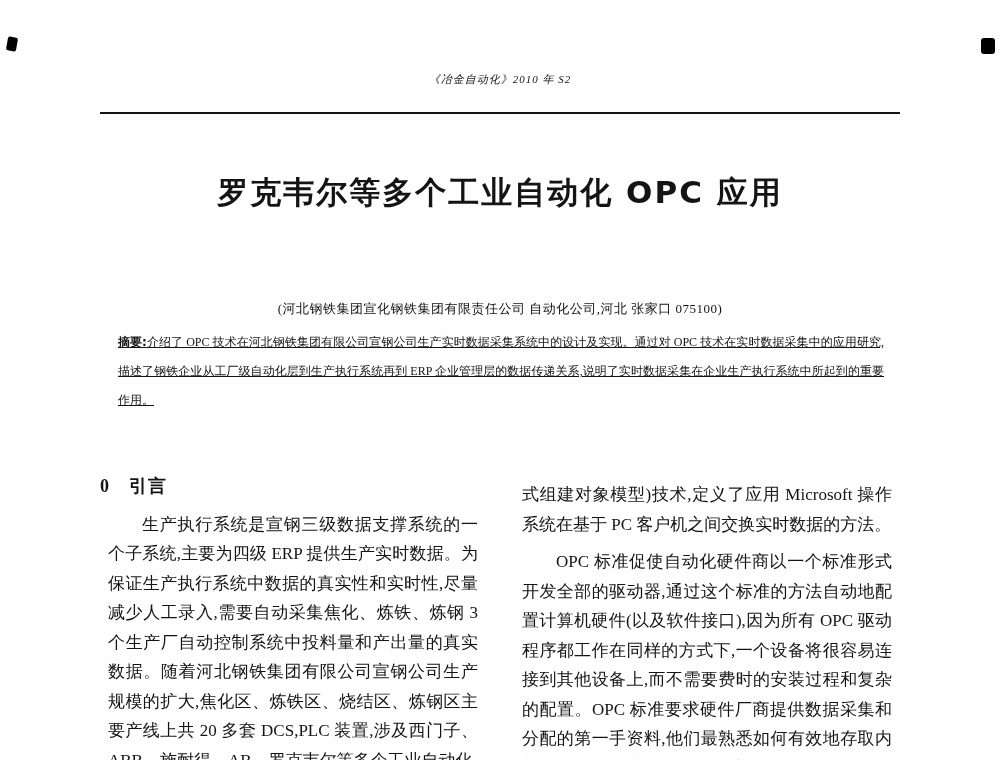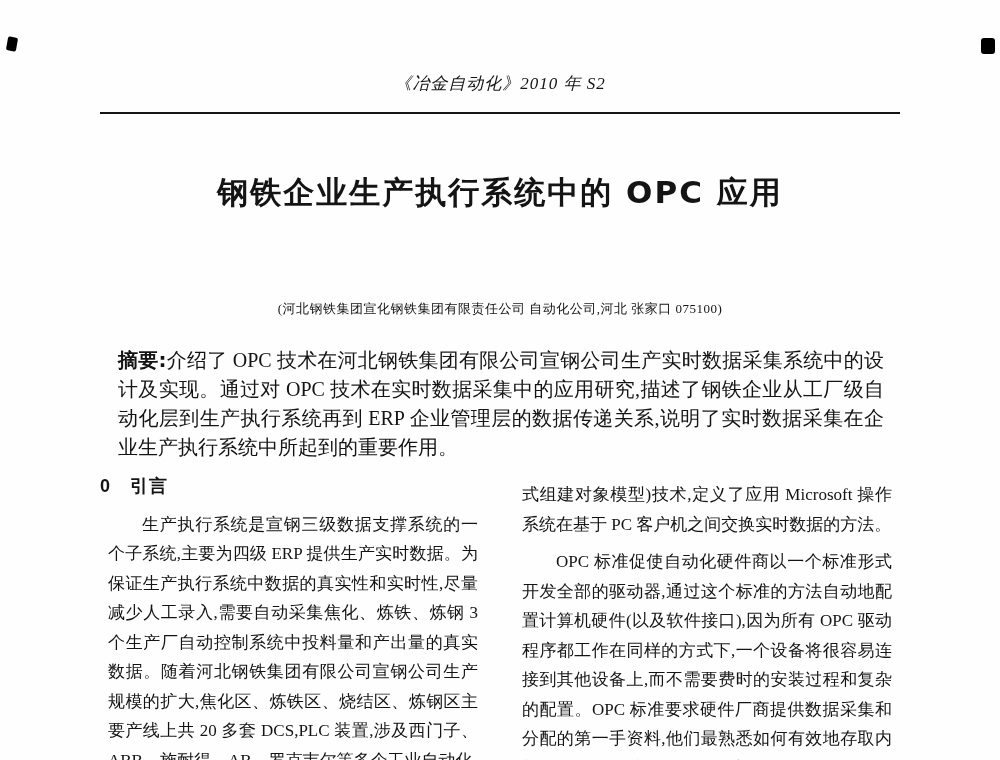--- a/index.html
+++ b/index.html
@@ -22,21 +22,21 @@
   .artifact { position: absolute; background: #000; }
   .artifact-tl { left: 7px;  top: 37px; width: 10px; height: 14px; border-radius: 2px; transform: rotate(10deg); }
   .artifact-tr { left: 981px; top: 38px; width: 14px; height: 16px; border-radius: 3px; }
 
   
   .journal-header {
     position: absolute;
     top: 72px; left: 0;
     width: 100%;
     text-align: center;
-    font-size: 17px;
+    font-size: 11px;
     font-style: italic;
     letter-spacing: 1px;
   }
   .header-rule {
     position: absolute;
     top: 112px; left: 100px;
     width: 800px; height: 2px;
     background: #151515;
   }
 
@@ -66,25 +66,26 @@
     top: 300px; left: 0;
     width: 100%;
     text-align: center;
     font-size: 13px;
     letter-spacing: 0.5px;
   }
 
   
   .abstract-block {
     position: absolute;
-    top: 346px; left: 118px;
+    top: 328px; left: 118px;
     width: 766px;
-    font-size: 20px;
+    font-size: 12px;
     line-height: 29px;
     text-align: justify;
+    text-decoration: underline;
   }
   .abstract-block p { margin: 0; }
   .inline-label {
     font-family: "DejaVu Sans", sans-serif;
     font-weight: bold;
   }
 
   
   .columns {
     position: absolute;
@@ -93,40 +94,40 @@
     display: flex;
     gap: 28px;
     font-size: 17px;
     line-height: 29.5px;
     text-align: justify;
   }
   .col { width: 386px; }
   .col p { margin: 8px; }
   .sec-heading {
     margin: 0 0 6px 0;
-    font-family: Liberation Sans, sans-serif;
+    font-family: Liberation Serif, serif;
     font-weight: bold;
     font-size: 18px;
     letter-spacing: 1px;
   }
   .indent { text-indent: 2em; }
 </style>
 </head>
 <body>
 
 <div class="page">
 
   <div class="artifact artifact-tl"></div>
   <div class="artifact artifact-tr"></div>
 
   <div class="journal-header">《冶金自动化》2010 年 S2</div>
 
   <div class="header-rule"></div>
 
-  <h1 class="title">钢铁企业生产执行系统中的 OPC 应用</h1>
+  <h1 class="title">罗克韦尔等多个工业自动化 OPC 应用</h1>
 
 
   <div class="affiliation">(河北钢铁集团宣化钢铁集团有限责任公司 自动化公司,河北 张家口 075100)</div>
 
   <div class="abstract-block">
     <p><span class="inline-label">摘要:</span><span>介绍了 OPC 技术在河北钢铁集团有限公司宣钢公司生产实时数据采集系统中的设计及实现。通过对 OPC 技术在实时数据采集中的应用研究,描述了钢铁企业从工厂级自动化层到生产执行系统再到 ERP 企业管理层的数据传递关系,说明了实时数据采集在企业生产执行系统中所起到的重要作用。</span></p>
   </div>
 
   <div class="columns">
     <div class="col">

